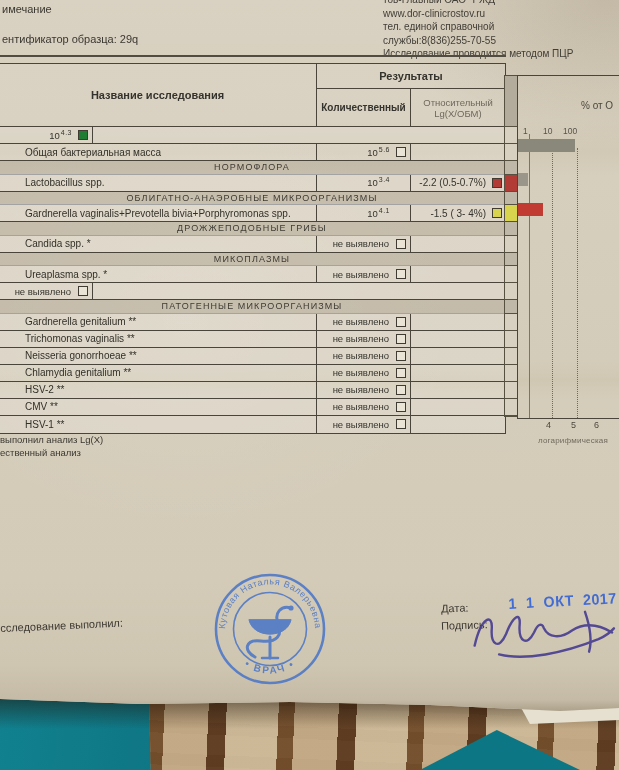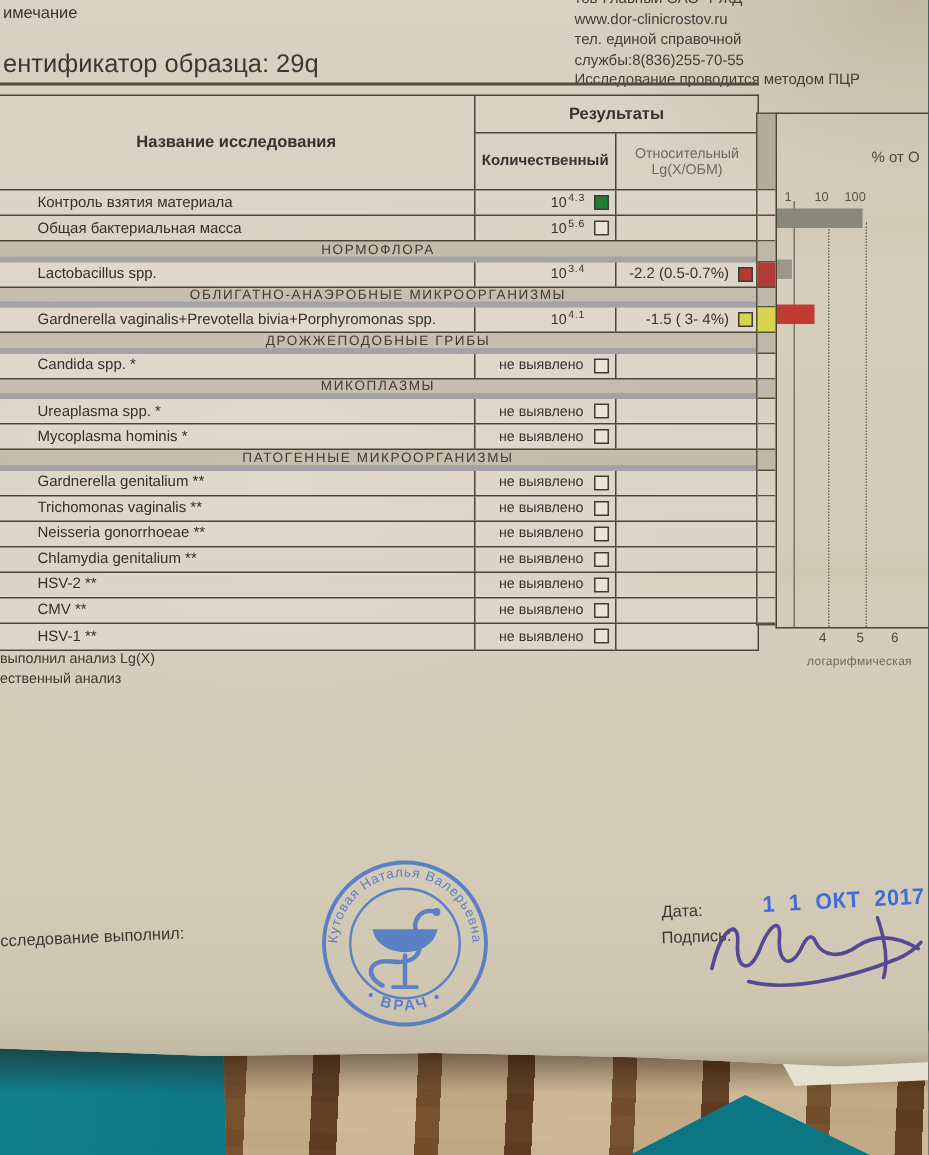--- a/index.html
+++ b/index.html
@@ -29,21 +29,21 @@
     background-image:
       radial-gradient(ellipse 320px 210px at 98% 0%, rgba(110,90,60,.20), transparent 70%),
       radial-gradient(ellipse 420px 320px at 30% 45%, rgba(255,255,255,.09), transparent 70%),
       linear-gradient(180deg,#d9d1c1 0px,#d7cfbe 120px,#d1c8b5 152px,#d7cfbe 176px,
         #d4ccba 360px,#d0c7b3 380px,#d5cdbb 400px,#d3cab7 580px,#cfc6b2 665px,#c4baa5 700px,#ab9f89 712px);}
 
   .doc{position:absolute;left:0;top:0;width:619px;height:712px;color:#35332d;}
 
   
   .note-label{position:absolute;left:2px;top:3px;font-size:11px;color:#3b3831;}
-  .sample-id{position:absolute;left:2px;top:33px;font-size:17px;color:#3b3831;}
+  .sample-id{position:absolute;left:2px;top:33px;font-size:11px;color:#3b3831;}
   .clinic-block{position:absolute;left:383px;top:-7px;width:240px;font-size:10px;line-height:13.5px;color:#413e37;}
   .sep-line{position:absolute;left:0;top:55px;width:506px;height:2px;background:#514c41;}
 
   
   .rtable{position:absolute;left:-2px;top:63px;width:506px;border:1.5px solid #4a453b;background:rgba(255,255,255,.06);}
   .thead{height:63px;border-bottom:1px solid #4a453b;display:flex;box-sizing:border-box;}
   .th-name{width:318px;border-right:1px solid #4a453b;display:flex;align-items:center;justify-content:center;
            font-weight:bold;font-size:11px;box-sizing:border-box;}
   .th-results{flex:1;display:flex;flex-direction:column;}
   .th-res-top{height:25px;border-bottom:1px solid #4a453b;display:flex;align-items:center;justify-content:center;
@@ -55,21 +55,21 @@
           font-size:9.5px;line-height:11px;color:#6e695d;}
   .trow{height:17px;display:flex;border-bottom:1px solid #4a453b;box-sizing:border-box;background:rgba(255,255,255,.14);}
   .trow:last-child{border-bottom:none;}
   .c-name{width:318px;padding-left:26px;border-right:1px solid #4a453b;display:flex;align-items:center;
           font-size:10px;white-space:nowrap;overflow:hidden;box-sizing:border-box;color:#323028;}
   .c-quant{width:94px;border-right:1px solid #4a453b;display:flex;align-items:center;justify-content:flex-end;
            padding-right:4px;font-size:9.5px;box-sizing:border-box;}
   .qv sup{font-size:7px;margin-left:1px;letter-spacing:.5px;}
   .marker{width:10px;height:10px;border:1px solid #3f3b32;margin-left:6px;flex:none;box-sizing:border-box;}
   .c-rel{flex:1;display:flex;align-items:center;justify-content:flex-end;padding-right:3px;font-size:10px;}
-  .tsec{height:13.5px;display:flex;align-items:center;justify-content:center;border-bottom:4px solid #a3a3a3;
+  .tsec{height:13.5px;display:flex;align-items:center;justify-content:center;border-bottom:1px solid #a3a3a3;
         font-size:9px;letter-spacing:1.1px;color:#3e3b33;background:rgba(110,100,80,.18);box-sizing:border-box;}
 
   
   #strip{position:absolute;left:504px;top:75px;width:13px;height:342px;overflow:hidden;
          border:1px solid #55503f;border-right:none;box-sizing:border-box;}
   .strip-head{height:51px;background:#b3ac9c;border-bottom:1px solid #55503f;box-sizing:border-box;}
   .strip-cell{height:17px;border-bottom:1px solid #55503f;box-sizing:border-box;}
   .strip-cell.sec{height:13.5px;}
   #chart{position:absolute;left:517px;top:75px;width:102px;height:342px;
          border-top:1.5px solid #4a453b;border-left:1.5px solid #4a453b;border-bottom:1.5px solid #4a453b;box-sizing:content-box;}
@@ -128,21 +128,20 @@
             <div class="th-quant">Количественный</div>
             <div class="th-rel">
               <span>Относительный</span>
               <span>Lg(X/ОБМ)</span>
             </div>
           </div>
         </div>
       </div>
 
       <div class="trow">
-        <div class="c-name">Контроль взятия материала</div>
         <div class="c-quant">
           <span class="qv"><span>10</span><sup>4.3</sup></span>
           <span class="marker" style="background: rgb(31, 124, 51);"></span>
         </div>
         <div class="c-rel">
           <span></span>
           <span class="marker" style="visibility: hidden;"></span>
         </div>
       </div>
 
@@ -216,21 +215,20 @@
           <span class="qv"><span>не выявлено</span><sup></sup></span>
           <span class="marker" style="background: rgb(233, 228, 214);"></span>
         </div>
         <div class="c-rel">
           <span></span>
           <span class="marker" style="visibility: hidden;"></span>
         </div>
       </div>
 
       <div class="trow">
-        <div class="c-name">Mycoplasma hominis *</div>
         <div class="c-quant">
           <span class="qv"><span>не выявлено</span><sup></sup></span>
           <span class="marker" style="background: rgb(233, 228, 214);"></span>
         </div>
         <div class="c-rel">
           <span></span>
           <span class="marker" style="visibility: hidden;"></span>
         </div>
       </div>
 

